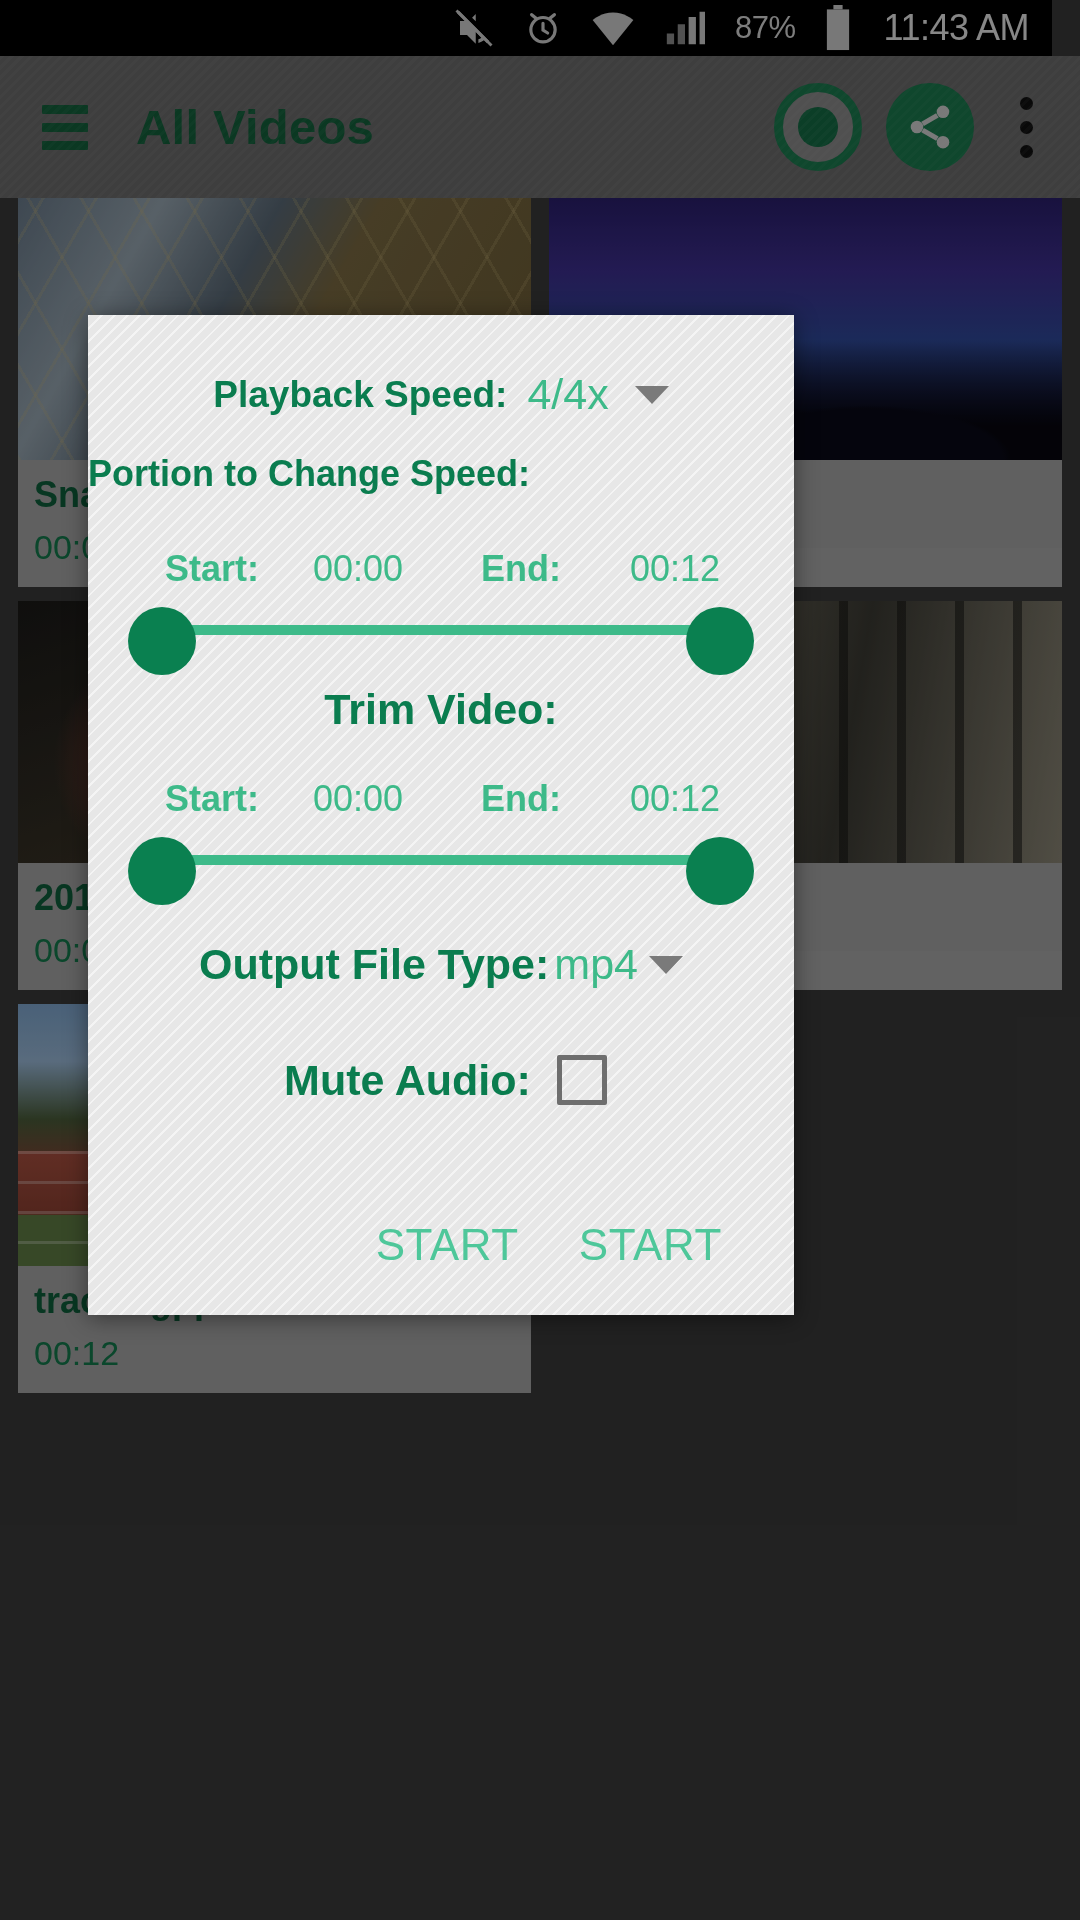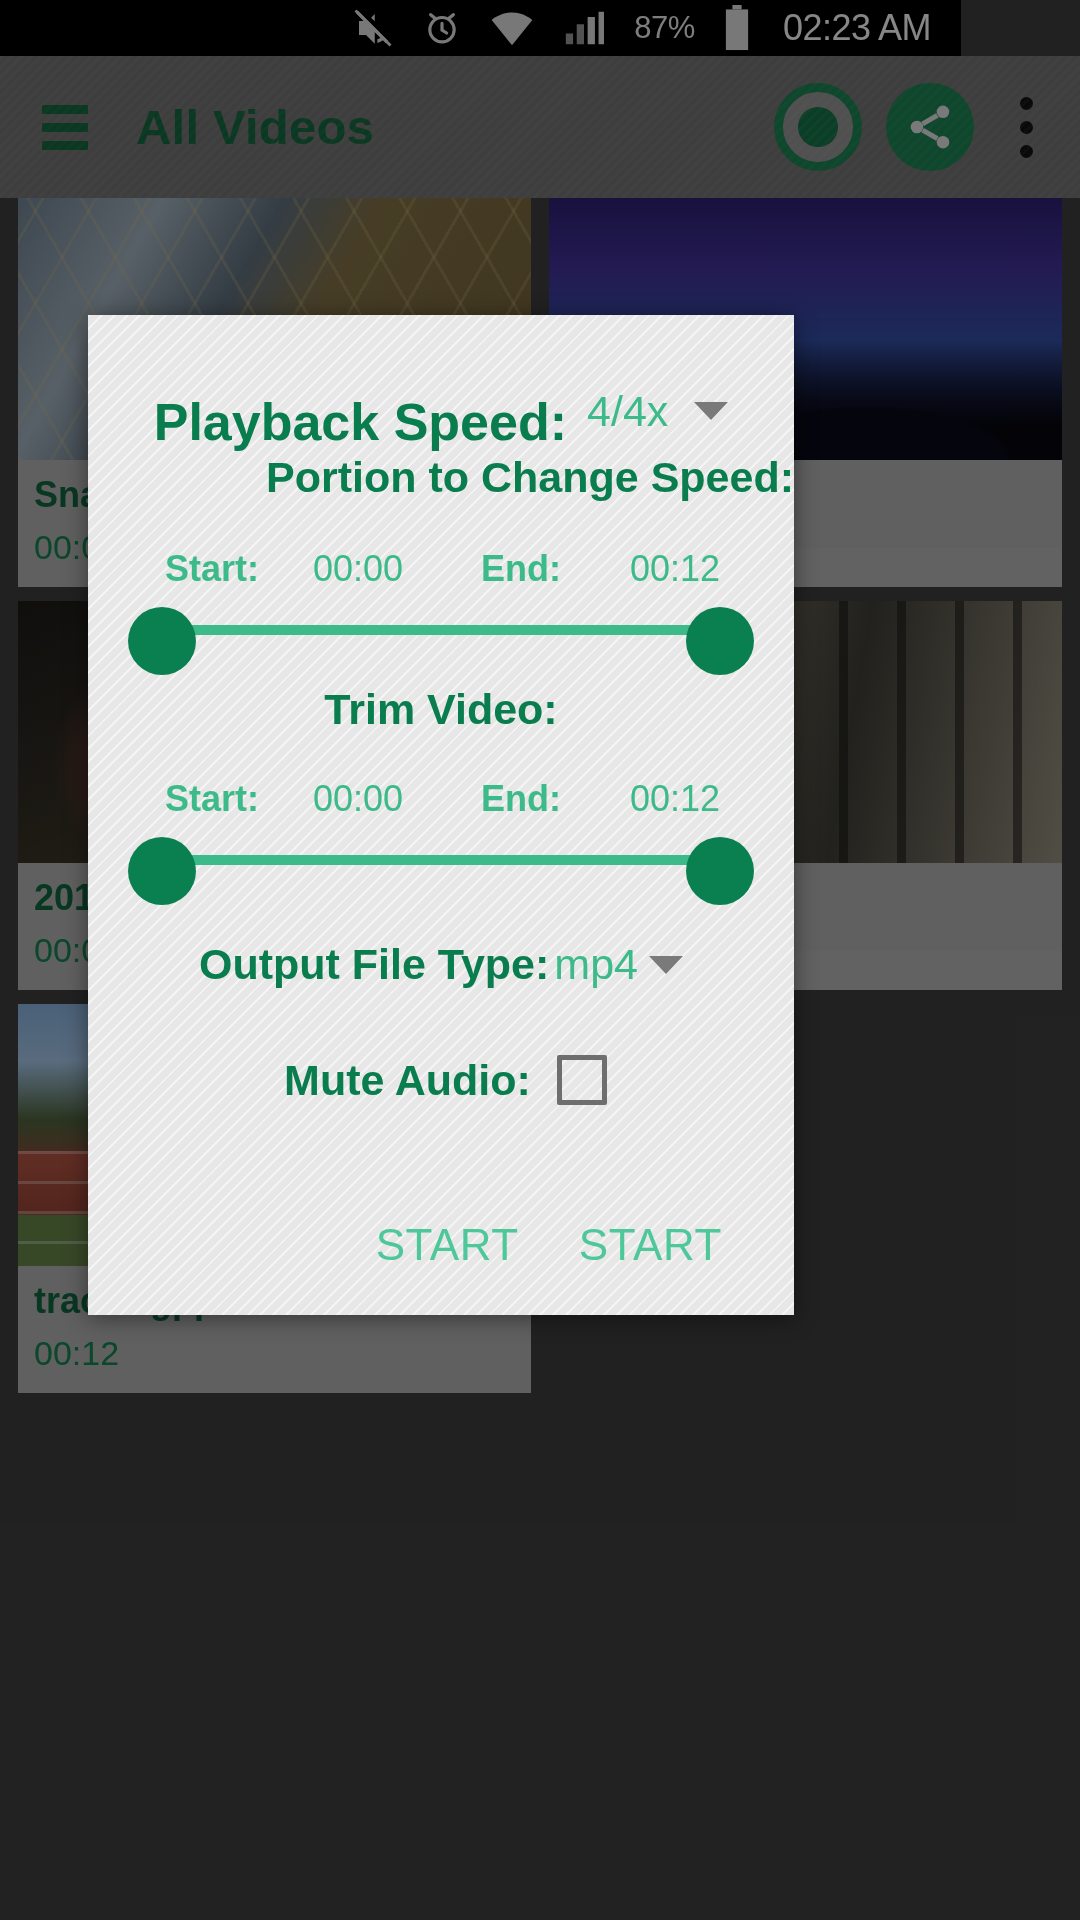--- a/index.html
+++ b/index.html
@@ -6,23 +6,23 @@
   html,body { width:1080px; height:1920px; }
   body {
     font-family:"Liberation Sans", sans-serif;
     background:#3a3a3a;
     position:relative;
     overflow:hidden;
   }
 
   
   #statusbar{
-    position:absolute; left:0; top:0; width:961px; height:56px;
+    position:absolute; left:0; top:0; width:1052px; height:56px;
     background:#000; display:flex; align-items:center;
-    justify-content:flex-end; padding-right:30px; gap:28px;
+    justify-content:flex-end; padding-right:23px; gap:28px;
   }
   .sb-ic{ display:block; }
   #sb-battpct{
     color:#d8d8d8; font-size:31px; letter-spacing:-.5px;
     font-family:"Liberation Sans", sans-serif;
   }
   #sb-clock{
     color:#e8e8e8; font-size:36px; letter-spacing:-.5px; margin-left:4px;
   }
 
@@ -107,28 +107,28 @@
       rgba(255,255,255,.55) 0 2px, rgba(255,255,255,0) 2px 9px);
   }
   #dialog-inner{ position:relative; z-index:2; width:100%; height:100%; }
 
   .lbl-bold{ color:#0a7d4f; font-weight:bold; }
   .val-lite{ color:#3dba89; }
 
   .row-center{ display:flex; align-items:center; justify-content:center; }
 
   #speed-row{ position:absolute; left:0; top:55px; width:100%; gap:20px; }
-  #speed-label{ font-size:52px;margin-top:22px; }
+  #speed-label{ font-size:37px; }
   #speed-value{ font-size:43px; }
   .caret{ width:0;height:0;border-left:17px solid transparent;
      border-right:17px solid transparent;border-top:18px solid #7a7a7a;
      margin-left:6px; }
 
   #portion-title{ position:absolute; left:0; top:138px; width:100%;
-     font-size:43px; text-align:right;padding-left:44px; }
+     font-size:36px; text-align:left; }
 
   .se-row{ position:absolute; left:0; width:100%;
      display:flex; align-items:baseline;margin-top:8px; }
   .se-start-lbl{ position:absolute; left:77px; font-size:36px; }
   .se-start-val{ position:absolute; left:225px; font-size:36px; }
   .se-end-lbl{   position:absolute; left:393px; font-size:36px; }
   .se-end-val{   position:absolute; left:542px; font-size:36px; }
 
   #portion-se{ top:225px; height:44px; }
   #trim-se{ top:455px; height:44px; }
@@ -181,21 +181,21 @@
   </svg>
   <svg class="sb-ic" width="44" height="40" viewBox="0 0 24 22">
     <path fill="#8d8d8d" d="M2 20h4v-6H2zM8 20h4V9H8z"></path>
     <path fill="#cfcfcf" d="M14 20h4V5h-4zM20 20h3V2h-3z"></path>
   </svg>
   <span id="sb-battpct">87%</span>
   <svg class="sb-ic" width="28" height="46" viewBox="0 0 14 24">
     <rect x="4.6" y="0" width="4.8" height="2.3" fill="#cfcfcf"></rect>
     <rect x="1.2" y="2.3" width="11.6" height="21.2" fill="#cfcfcf"></rect>
   </svg>
-  <span id="sb-clock">02:23 AM</span>
+  <span id="sb-clock">11:43 AM</span>
 </div>
 
 <div id="appbar">
   <div id="hamburger">
     <i></i>
     <i></i>
     <i></i>
   </div>
   <div id="apptitle">All Videos</div>
   <div id="appbar-actions">

